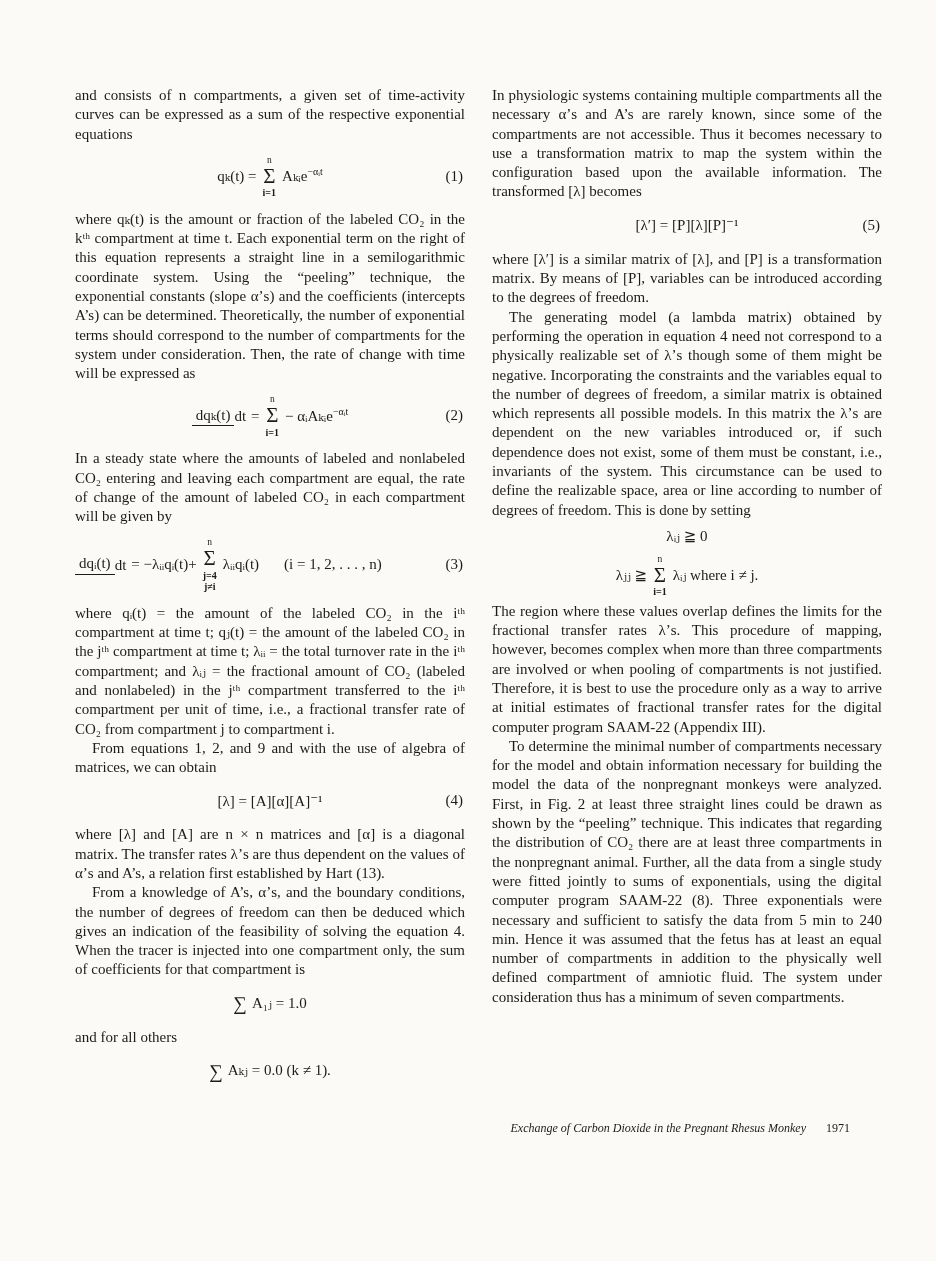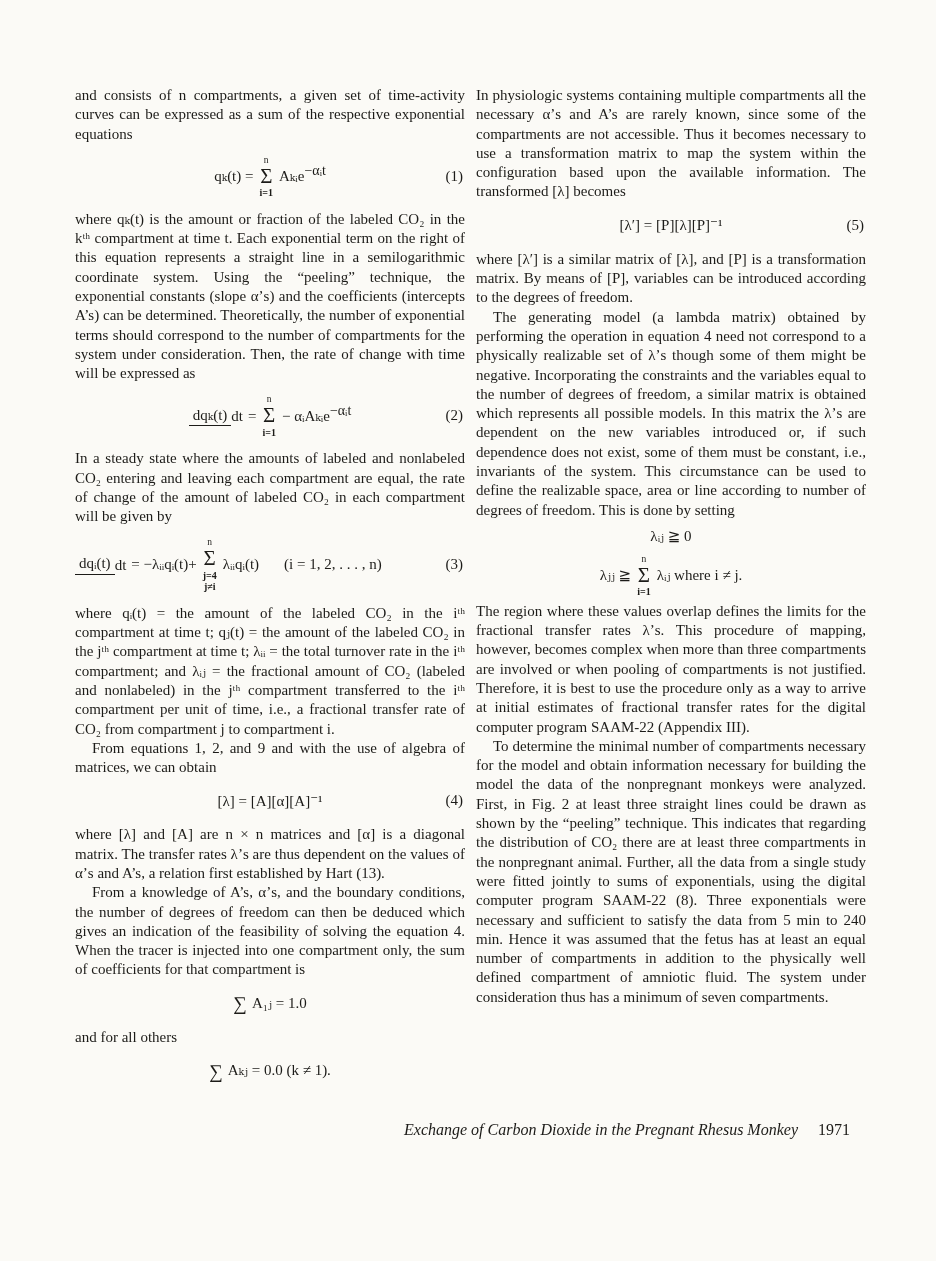--- a/index.html
+++ b/index.html
@@ -6,21 +6,21 @@
   * { margin:0; padding:0; box-sizing:border-box; }
   html,body { background:#fbfaf6; }
   body {
     width:936px; height:1261px; position:relative; overflow:hidden;
     color:#1c1b18;
     font-family:"Liberation Serif","DejaVu Serif",serif;
     font-size:15px;
   }
   .content {
     position:absolute; top:86px; left:75px;
-    display:flex; gap:11px;
+    display:flex; gap:27px;
   }
   .col { width:390px; text-align:justify; line-height:19.3px; }
   .para { margin:0; }
   .para.indent { text-indent:17px; }
 
   
   .equation {
     position:relative; display:flex; justify-content:center; align-items:center;
     margin:11px 0; min-height:26px;
   }
@@ -33,28 +33,28 @@
   .bigop { display:inline-flex; flex-direction:column; align-items:center; line-height:1; margin:0 1px; }
   .bigop .op-top { font-size:9.5px; line-height:1.15; }
   .bigop .op-sym { font-size:21px; line-height:1.02; }
   .bigop .op-bot, .bigop .op-bot2 { font-size:10px; line-height:1.15;font-weight:bold; }
 
   .frac { display:inline-flex; flex-direction:row; align-items:center; }
   .frac .fnum { padding:0 4px 1px; border-bottom:1.2px solid #1c1b18; line-height:1.15; }
   .frac .fden { padding-top:1px; line-height:1.15; }
 
   .nowrap { white-space:nowrap; }
-  sup.sup { font-size:14px; line-height:0; vertical-align:6px; }
+  sup.sup { font-size:10px; line-height:0; vertical-align:6px; }
   .sumchar { font-size:19px; line-height:1; }
 
   
   .footer {
     position:absolute; top:1121px; left:0; right:86px;
     display:flex; justify-content:flex-end; align-items:baseline; gap:20px;
-    font-size:16px;
+    font-size:12px;
   }
   .footer-title { font-style:italic; }
   .footer-page { font-style:normal; }
 </style>
 </head>
 <body>
 
 <div class="content">
 
   <div class="col">

